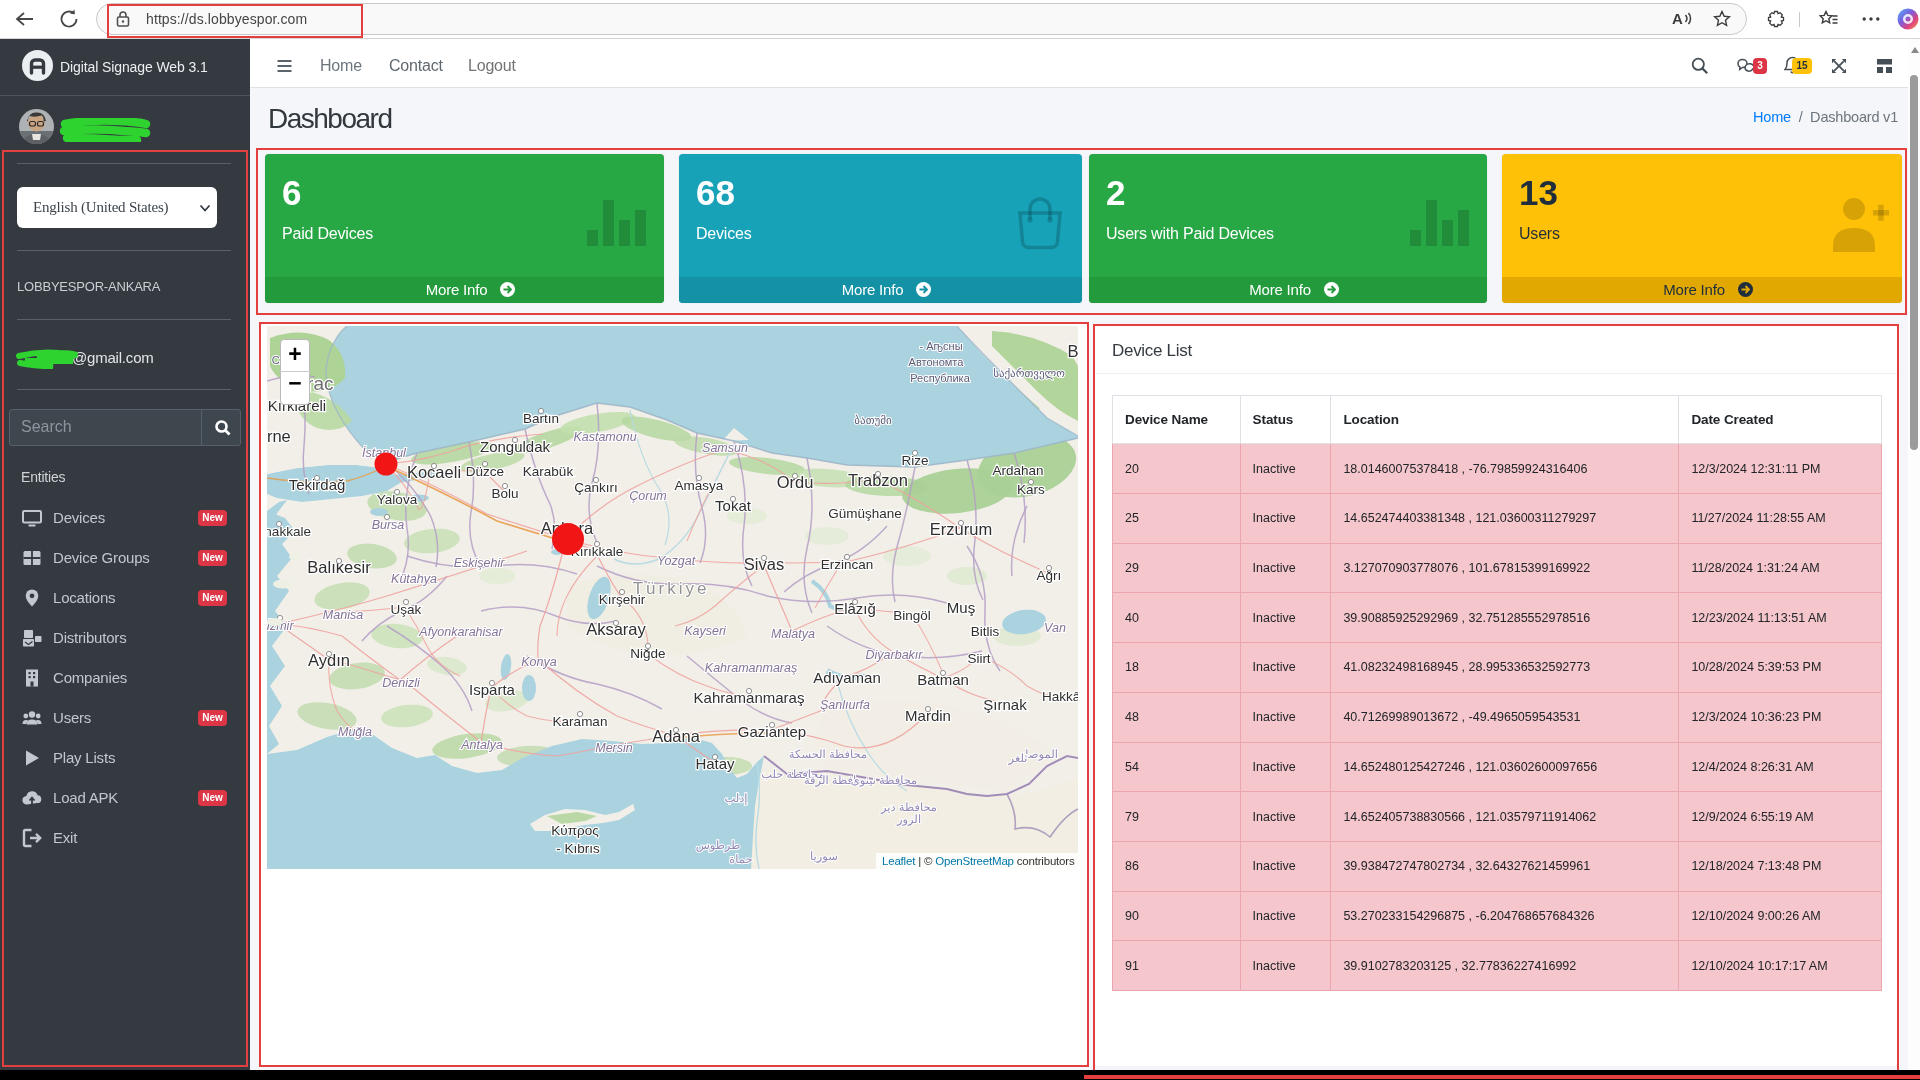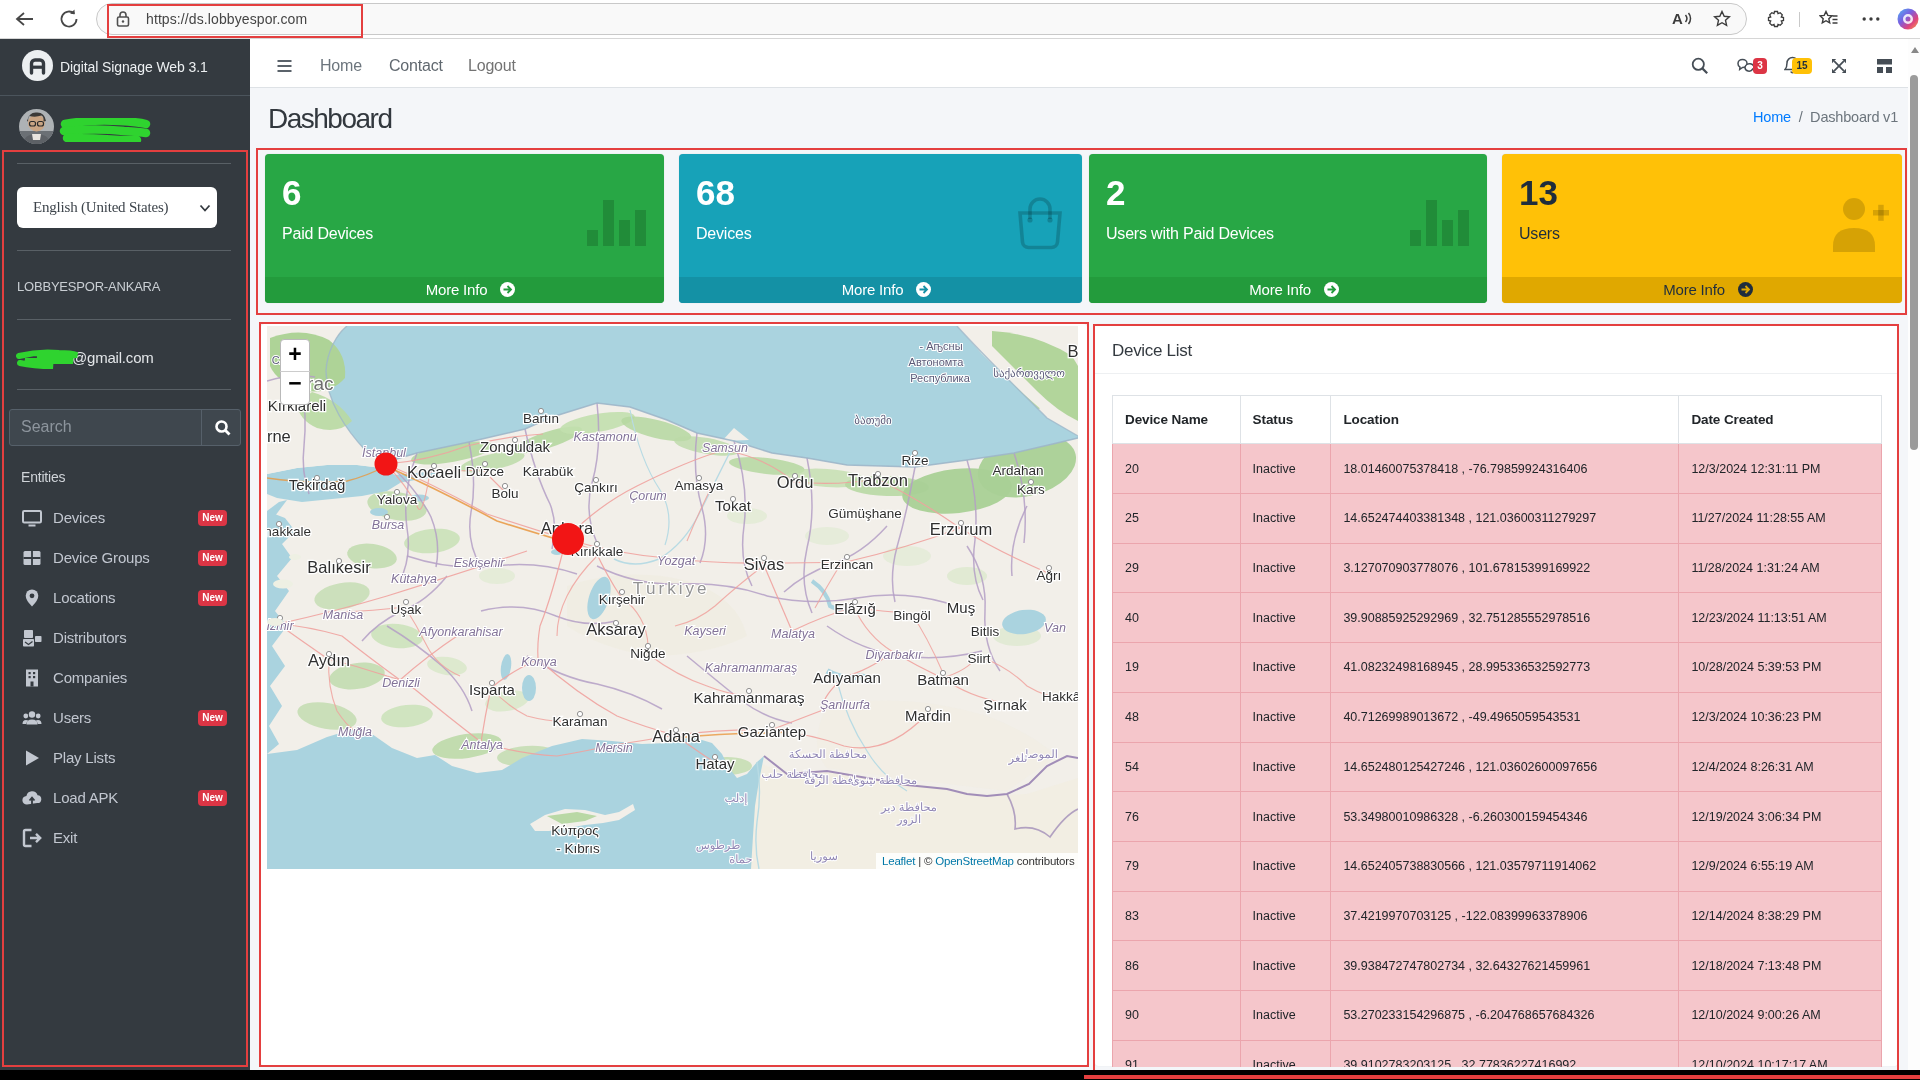--- a/index.html
+++ b/index.html
@@ -342,54 +342,42 @@
             <td>3.127070903778076 , 101.67815399169922</td>
             <td>11/28/2024 1:31:24 AM</td>
           </tr>
 <tr>
             <td>40</td>
             <td>Inactive</td>
             <td>39.90885925292969 , 32.751285552978516</td>
             <td>12/23/2024 11:13:51 AM</td>
           </tr>
 <tr>
-            <td>19</td>
+            <td>18</td>
             <td>Inactive</td>
             <td>41.08232498168945 , 28.995336532592773</td>
             <td>10/28/2024 5:39:53 PM</td>
           </tr>
 <tr>
             <td>48</td>
             <td>Inactive</td>
             <td>40.71269989013672 , -49.4965059543531</td>
             <td>12/3/2024 10:36:23 PM</td>
           </tr>
 <tr>
             <td>54</td>
             <td>Inactive</td>
             <td>14.652480125427246 , 121.03602600097656</td>
             <td>12/4/2024 8:26:31 AM</td>
           </tr>
 <tr>
-            <td>76</td>
-            <td>Inactive</td>
-            <td>53.34980010986328 , -6.260300159454346</td>
-            <td>12/19/2024 3:06:34 PM</td>
-          </tr>
-<tr>
             <td>79</td>
             <td>Inactive</td>
             <td>14.652405738830566 , 121.03579711914062</td>
             <td>12/9/2024 6:55:19 AM</td>
-          </tr>
-<tr>
-            <td>83</td>
-            <td>Inactive</td>
-            <td>37.4219970703125 , -122.08399963378906</td>
-            <td>12/14/2024 8:38:29 PM</td>
           </tr>
 <tr>
             <td>86</td>
             <td>Inactive</td>
             <td>39.938472747802734 , 32.64327621459961</td>
             <td>12/18/2024 7:13:48 PM</td>
           </tr>
 <tr>
             <td>90</td>
             <td>Inactive</td>

